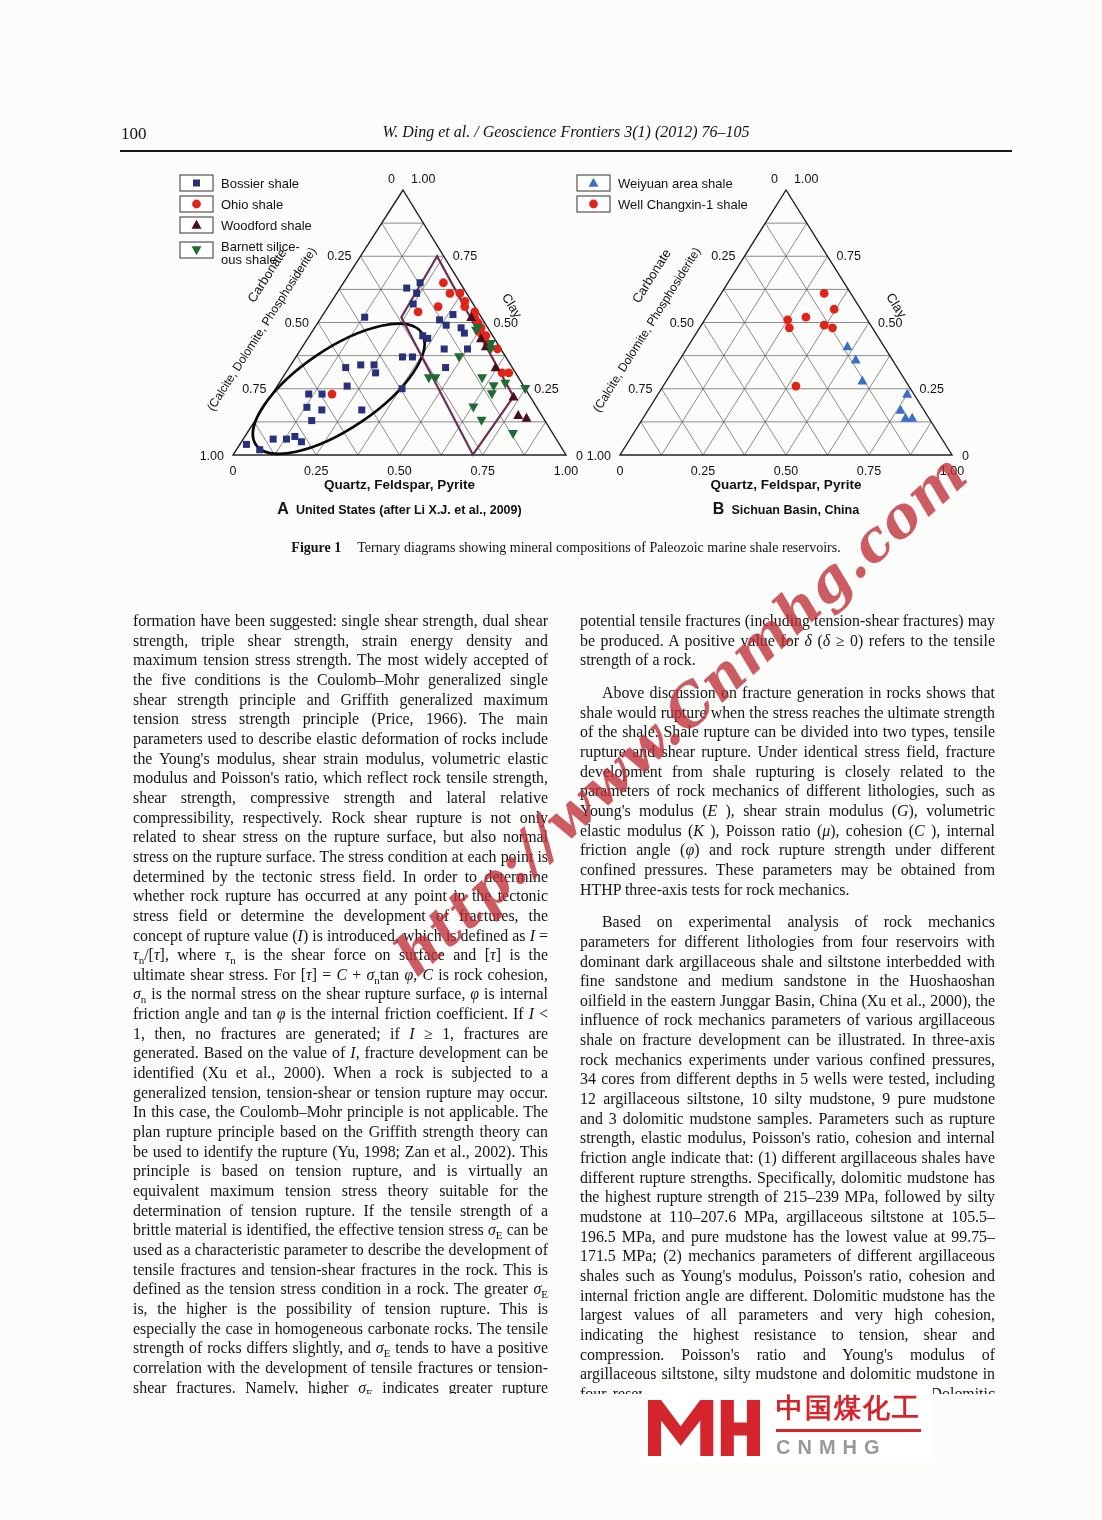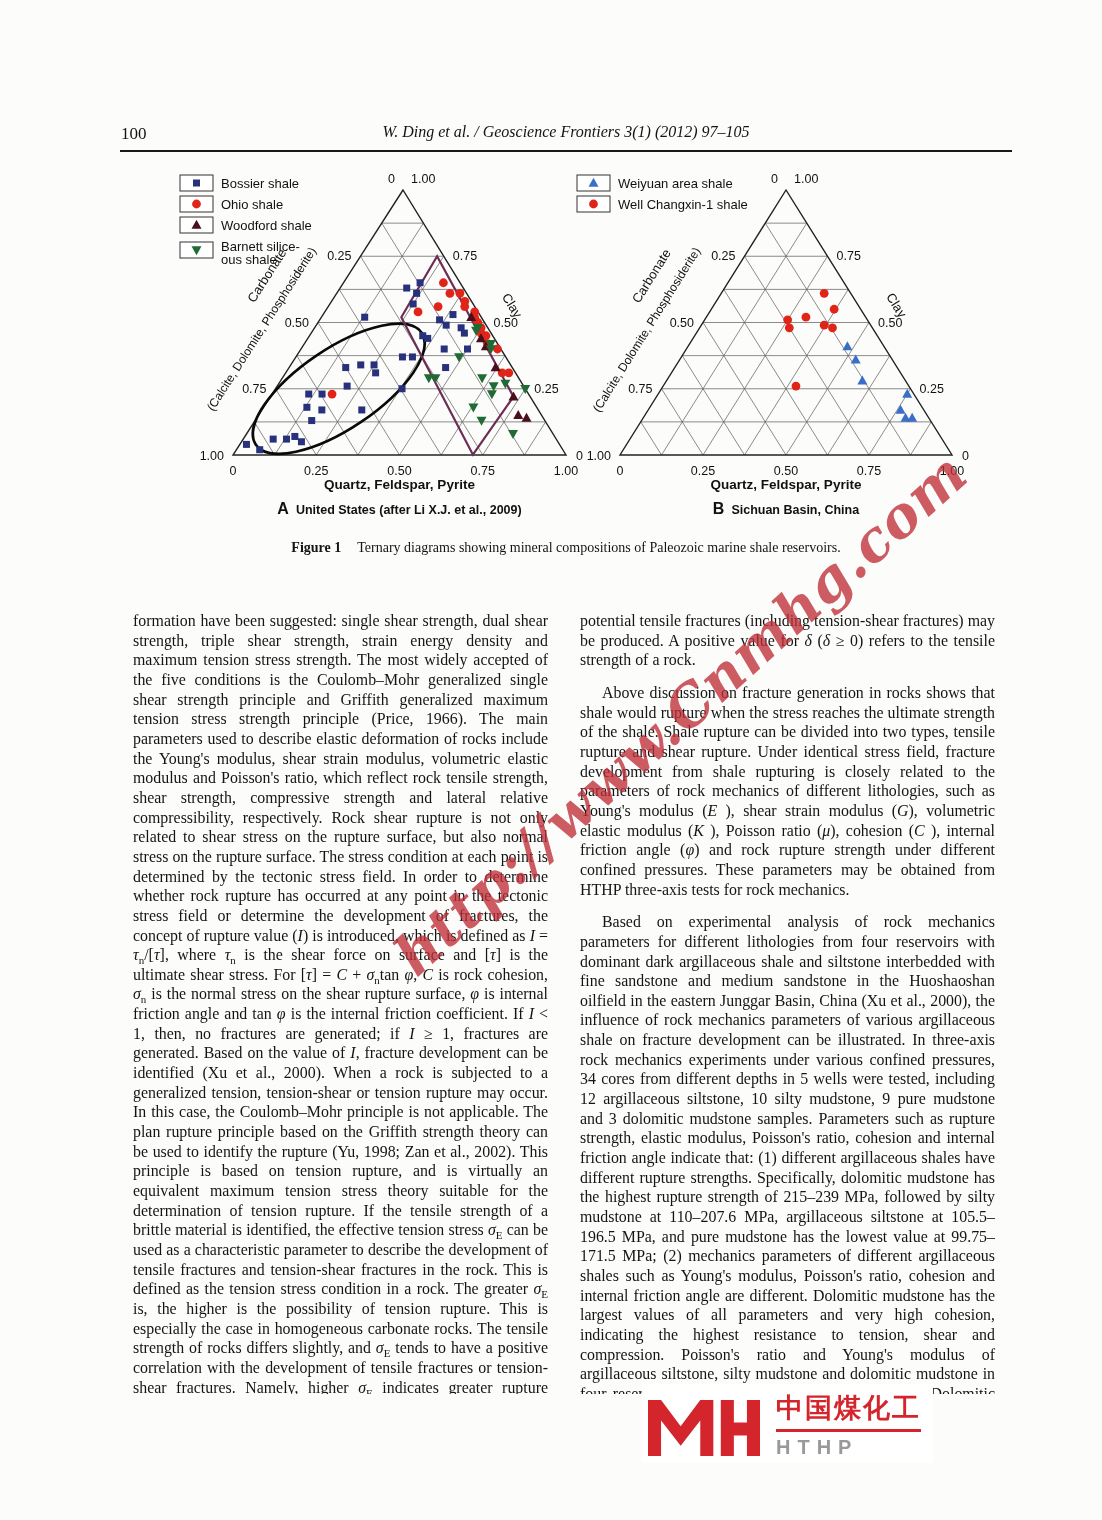--- a/index.html
+++ b/index.html
@@ -32,21 +32,21 @@
   .logo-cn{font-family:"Liberation Sans",sans-serif}
   .logo-cn .cn{color:#d5252c;font-size:27px;font-weight:bold;letter-spacing:2px;
                border-bottom:3px solid #d5252c;padding-bottom:3px}
   .logo-cn .en{color:#999;font-size:20px;letter-spacing:7px;margin-top:4px;font-weight:bold;
                font-family:"Liberation Sans",sans-serif}
 </style>
 </head>
 <body>
 
 <div class="hdr-num">100</div>
-<div class="hdr-cite">W. Ding et al. / Geoscience Frontiers 3(1) (2012) 97–105</div>
+<div class="hdr-cite">W. Ding et al. / Geoscience Frontiers 3(1) (2012) 76–105</div>
 <div class="hdr-rule"></div>
 
 <svg id="ternA" class="tern" width="440" height="372">
     <g>
       <line x1="104.25" y1="256.875" x2="395.625" y2="256.875" stroke="#5a5a5a" stroke-width="0.7"></line>
       <line x1="124.625" y1="290" x2="273.375" y2="58.125" stroke="#5a5a5a" stroke-width="0.7"></line>
       <line x1="374.375" y1="290" x2="231.75" y2="58.125" stroke="#5a5a5a" stroke-width="0.7"></line>
       <line x1="125.5" y1="223.75" x2="375.25" y2="223.75" stroke="#5a5a5a" stroke-width="0.7"></line>
       <line x1="166.25" y1="290" x2="293.75" y2="91.25" stroke="#5a5a5a" stroke-width="0.7"></line>
       <line x1="332.75" y1="290" x2="210.5" y2="91.25" stroke="#5a5a5a" stroke-width="0.7"></line>
@@ -285,15 +285,15 @@
 
 <div class="watermark">http://www.Cnmhg.com</div>
 
 <div class="logo">
   <svg width="112" height="62" viewBox="0 0 120 64">
     <path d="M0,62 V2 H14 L35,30 56,2 H70 V62 H56 V24 L35,51 14,24 V62 Z" fill="#d5252c"></path>
     <path d="M78,2 H92 V26 H106 V2 H120 V62 H106 V40 H92 V62 H78 Z" fill="#d5252c"></path>
   </svg>
   <div class="logo-cn">
     <div class="cn">中国煤化工</div>
-    <div class="en">HTHP</div>
+    <div class="en">CNMHG</div>
   </div>
 </div>
 
 </body></html>

